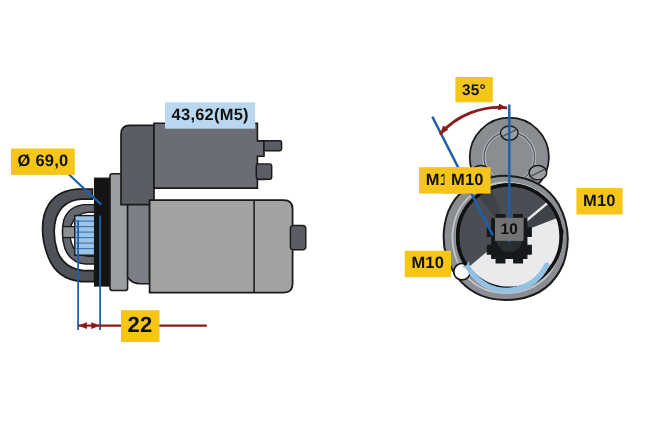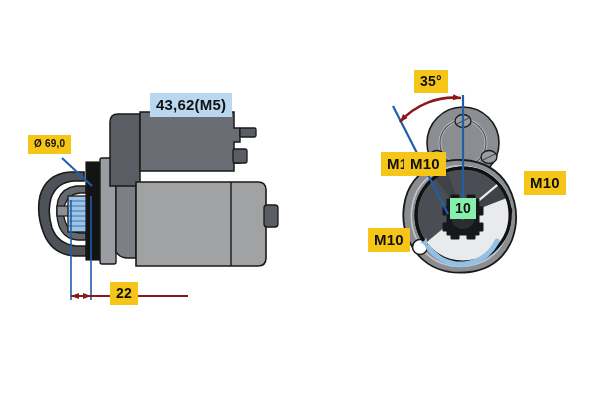--- a/index.html
+++ b/index.html
@@ -18,25 +18,25 @@
     color:#111111;
     line-height:1;
     white-space:nowrap;
     padding:4px 6px 5px 6px;
     box-sizing:border-box;
     letter-spacing:.2px;
     text-align:right;
   }
   .chip-yellow{background:#f5c518;}
   .chip-blue{background:#b9d7ee;}
-  .chip-bluelt{background:#86efac;}
-
-  #lbl-dia   {left:28px;  top:135px; font-size:10px;}
+  .chip-bluelt{background:#737373;}
+
+  #lbl-dia   {left:10px;  top:135px; font-size:15px;}
   #lbl-3050  {left:150px; top:93px;  font-size:15px;}
-  #lbl-22    {left:110px; top:282px; font-size:14px;}
+  #lbl-22    {left:110px; top:282px; font-size:20px;}
 
   #lbl-35    {left:414px; top:70px;  font-size:14px;}
   #lbl-m10-a {left:381px; top:152px; font-size:15px; z-index:4;}
   #lbl-m10-b {left:404px; top:152px; font-size:15px; z-index:5;}
   #lbl-m10-c {left:524px; top:171px; font-size:15px;}
   #lbl-m10-d {left:368px; top:228px; font-size:15px;}
   #lbl-10    {left:450px; top:198px; font-size:14px; padding:3px 5px 4px 5px;}
 </style>
 </head>
 <body>

